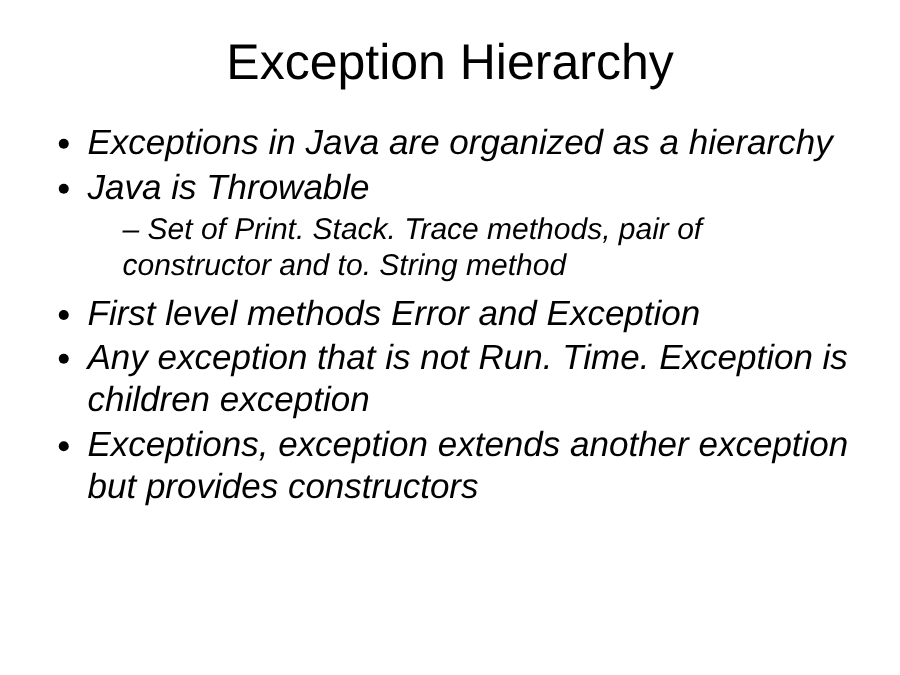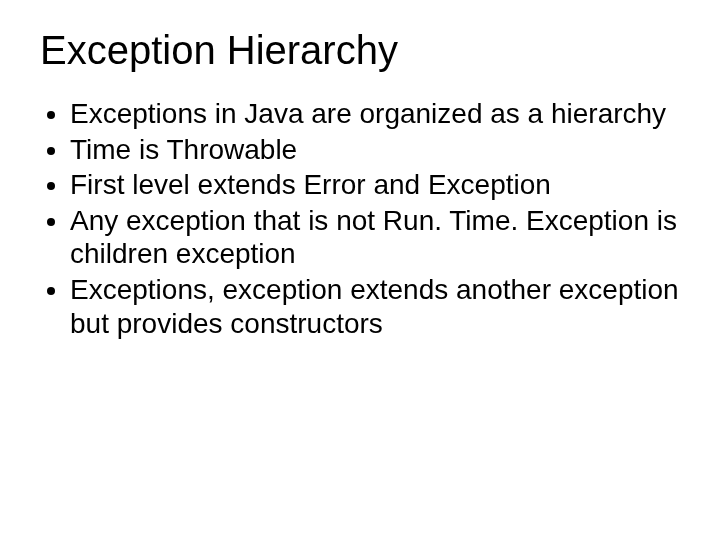--- a/index.html
+++ b/index.html
@@ -11,53 +11,57 @@
     font-family: Arial, Helvetica, sans-serif;
     color: #000000;
   }
   .slide {
     box-sizing: border-box;
     width: 720px;
     height: 540px;
     padding: 20px 40px 20px 40px;
   }
   .title {
-    text-align: left;
+    text-align: center;
     font-size: 40px;
     font-weight: 400;
     margin: 8px 0 24px 0;
   }
   ul.level1 {
     list-style: disc;
     margin: 0;
     padding-left: 30px;
     font-size: 28px;
     line-height: 1.2;
   }
   ul.level1 > li {
     margin-bottom: 2px;
+    font-style: italic;
   }
   ul.level2 {
     list-style: none;
     margin: 4px 0 6px 0;
     padding-left: 28px;
     font-size: 24px;
     line-height: 1.2;
   }
   ul.level2 > li::before {
     content: "– ";
   }
 </style>
 </head>
 <body>
 
 <div class="slide">
   <div class="title">Exception Hierarchy</div>
   <ul class="level1">
     <li>Exceptions in Java are organized as a hierarchy</li>
     <li>
-      <span>Time is Throwable</span>
+      <span>Java is Throwable</span>
+      <ul class="level2">
+        <li>Set of Print. Stack. Trace methods, pair of constructor and to. String method</li>
+      </ul>
     </li>
-    <li>First level extends Error and Exception</li>
+    <li>First level methods Error and Exception</li>
     <li>Any exception that is not Run. Time. Exception is children exception</li>
     <li>Exceptions, exception extends another exception but provides constructors</li>
   </ul>
 </div>
 
 </body></html>

